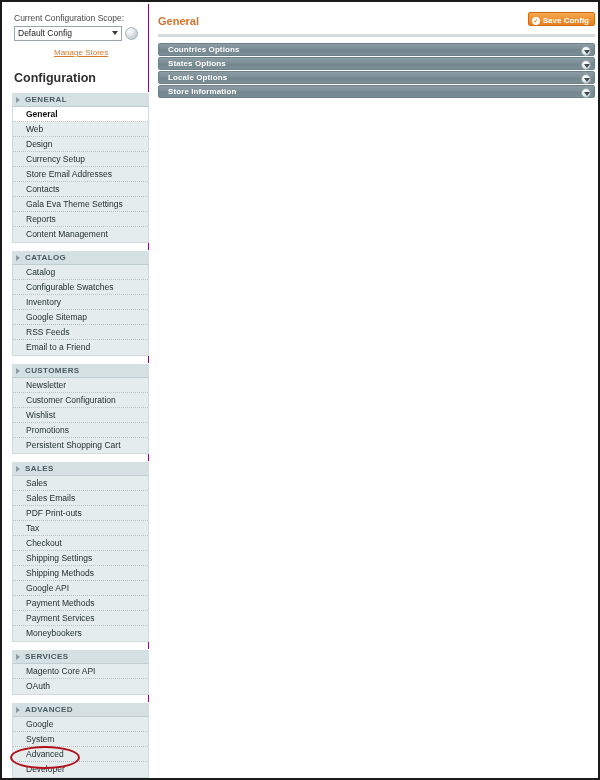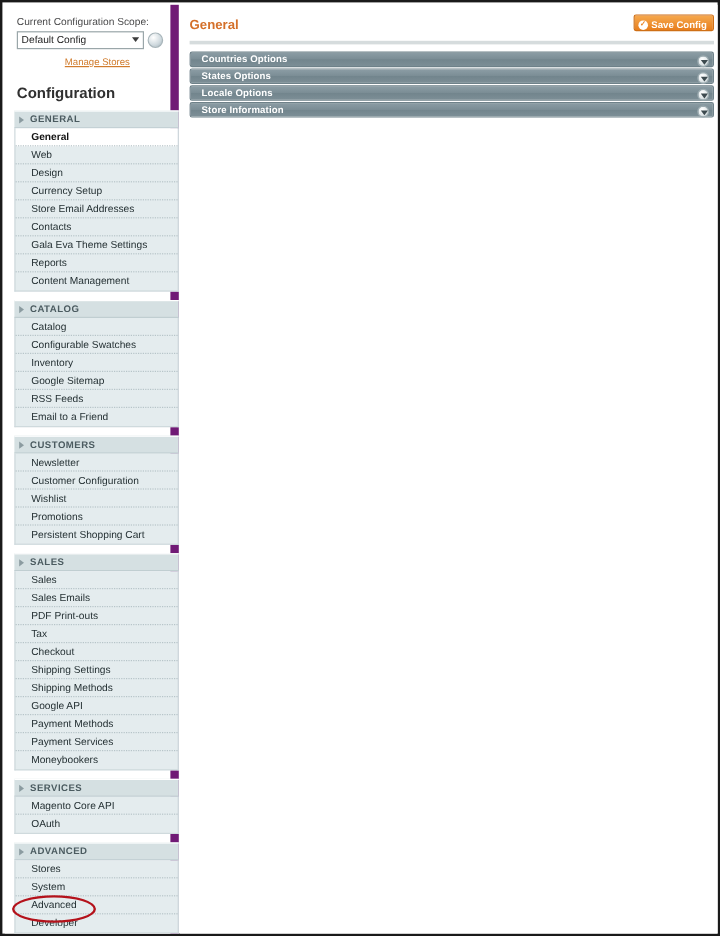--- a/index.html
+++ b/index.html
@@ -16,21 +16,21 @@
     border: 2px solid #1a1a1a;
     background: #ffffff;
     overflow: hidden;
   }
   
   #sidebar {
     position: absolute;
     left: 2px; top: 2px;
     width: 145px; height: 776px;
     background: #ffffff;
-    border-right: 7px solid #701a75;
+    border-right: 1px solid #701a75;
   }
   .scope-box {
     margin: 9px 6px 0 10px;
     padding: 0;
   }
   .scope-label {
     font-size: 8.5px;
     color: #49494a;
     line-height: 11px;
     margin-bottom: 2px;
@@ -318,21 +318,21 @@
         </div>
         <ul class="nav-items">
           <li class="nav-item">Magento Core API</li>
           <li class="nav-item">OAuth</li>
         </ul>
         <div class="nav-section-head">
           <span class="tri"></span>
           <span>ADVANCED</span>
         </div>
         <ul class="nav-items">
-          <li class="nav-item">Stores</li>
+          <li class="nav-item">Google</li>
           <li class="nav-item">System</li>
           <li class="nav-item">Advanced</li>
           <li class="nav-item">Developer</li>
         </ul>
       </div>
 
   </div>
 
   <div id="content">
 

